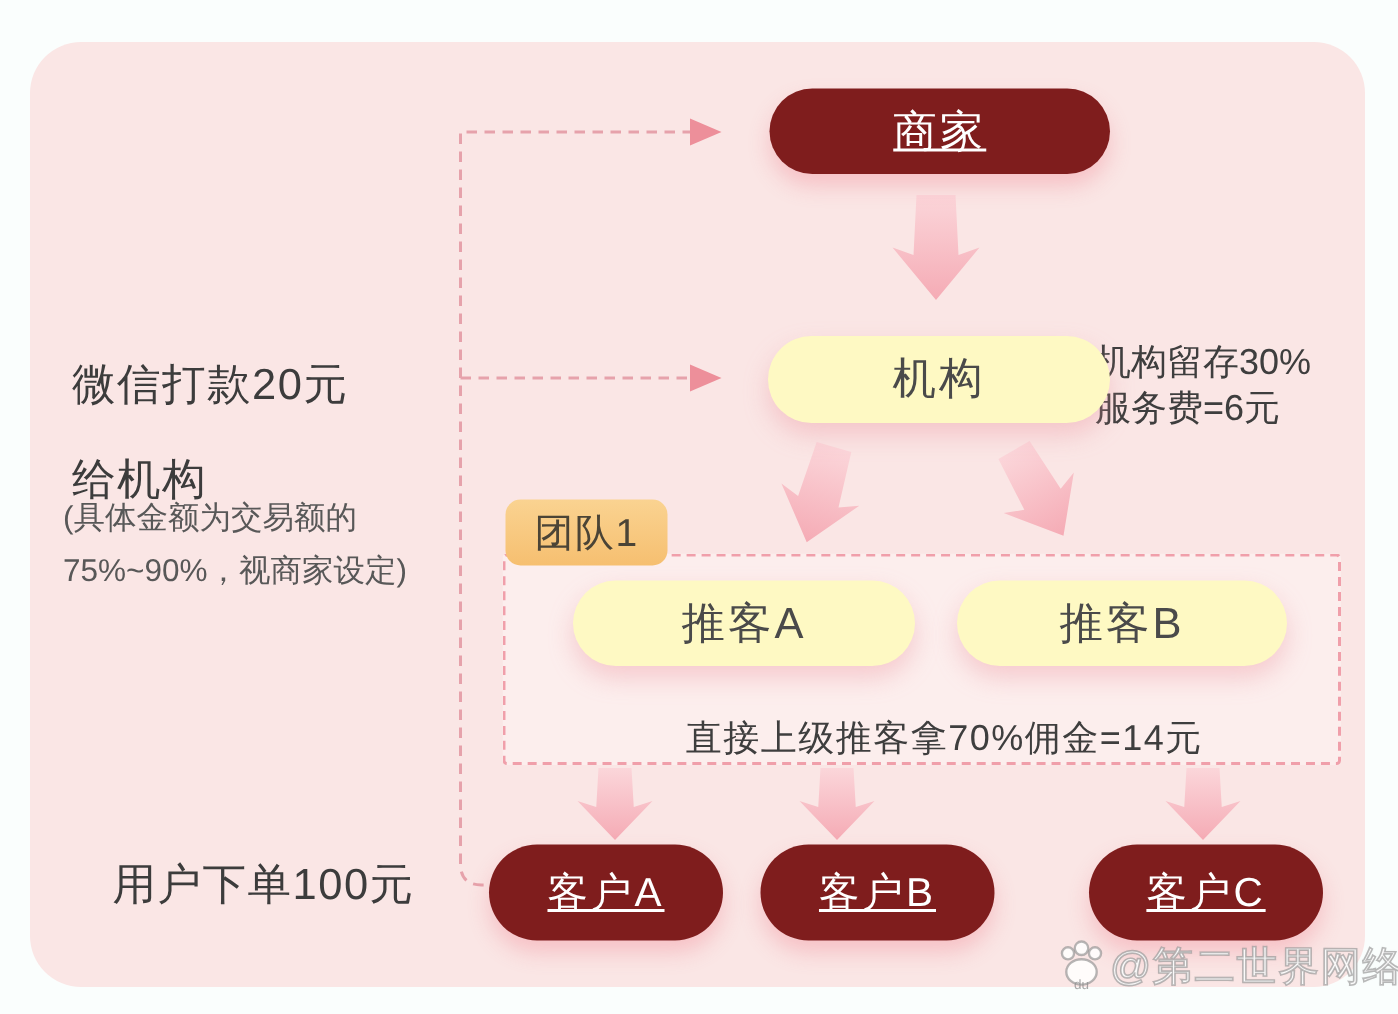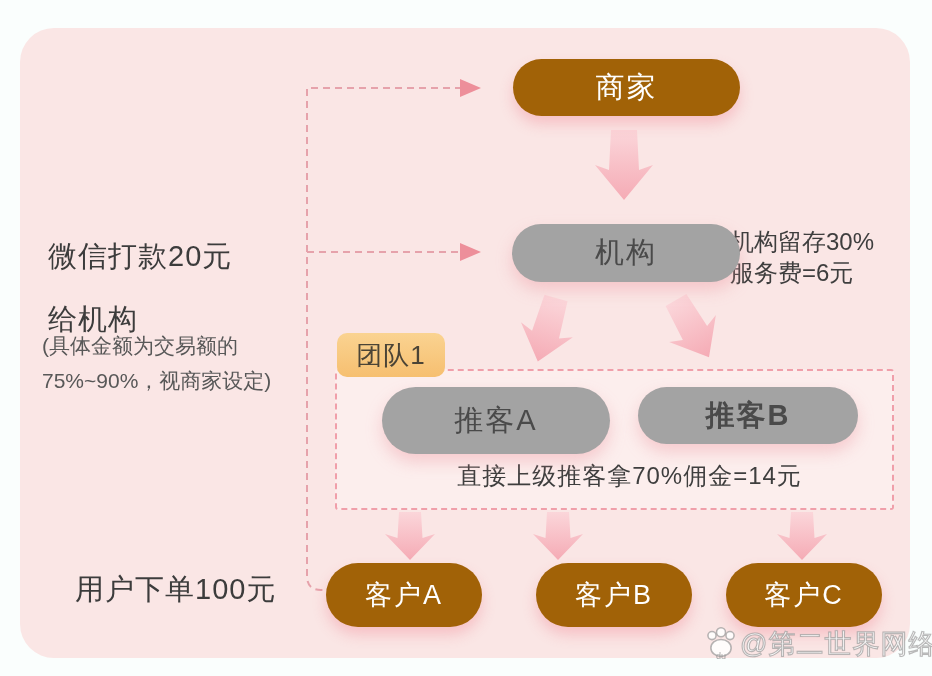--- a/index.html
+++ b/index.html
@@ -56,36 +56,37 @@
     position: absolute;
     display: flex;
     align-items: center;
     justify-content: center;
     border-radius: 999px;
     font-size: 29px;
     letter-spacing: 2px;
     white-space: nowrap;
   }
   .pill-coral {
-    background: #a16207;
+    background: #7f1d1d;
     color: #FFFFFF;
     box-shadow: 0 8px 14px rgba(240,110,125,0.30);
+    text-decoration: underline;
   }
   .pill-white {
-    background: #a3a3a3;
+    background: #fef9c3;
     color: #4A4A4A;
     box-shadow: 0 8px 16px rgba(238,150,160,0.40);
   }
   .pill-merchant   { left: 513px; top: 59px;  width: 227px; height: 57px; }
   .pill-org        { left: 512px; top: 224px; width: 228px; height: 58px; }
-  .pill-promoter-a { left: 382px; top: 387px; width: 228px; height: 67px; }
-  .pill-promoter-b { left: 638px; top: 387px; width: 220px; height: 57px; font-weight: bold; }
+  .pill-promoter-a { left: 382px; top: 387px; width: 228px; height: 57px; }
+  .pill-promoter-b { left: 638px; top: 387px; width: 220px; height: 57px; }
   .pill-customer   { top: 563px; width: 156px; height: 64px; font-size: 27px; }
   .pill-customer-a { left: 326px; }
-  .pill-customer-b { left: 536px; text-align: right; }
+  .pill-customer-b { left: 507px; text-align: right; }
   .pill-customer-c { left: 726px; }
   
   .team-box {
     position: absolute;
     left: 335px; top: 369px;
     width: 559px; height: 141px;
     border: 2px dashed #F09FAA;
     background: rgba(255,252,252,0.35);
     border-radius: 3px;
   }
@@ -95,21 +96,21 @@
     width: 108px; height: 44px;
     background: linear-gradient(180deg, #FAD391 0%, #F6BF70 100%);
     border-radius: 10px;
     display: flex; align-items: center; justify-content: center;
     color: #4B4436;
     font-size: 26px;
     letter-spacing: 1px;
   }
   .commission-note {
     position: absolute;
-    left: 365px; top: 460px;
+    left: 365px; top: 476px;
     width: 529px;
     text-align: center;
     color: #3E3E3E;
     font-size: 24px;
     letter-spacing: 1px;
     white-space: nowrap;
   }
   
   .watermark {
     position: absolute;

